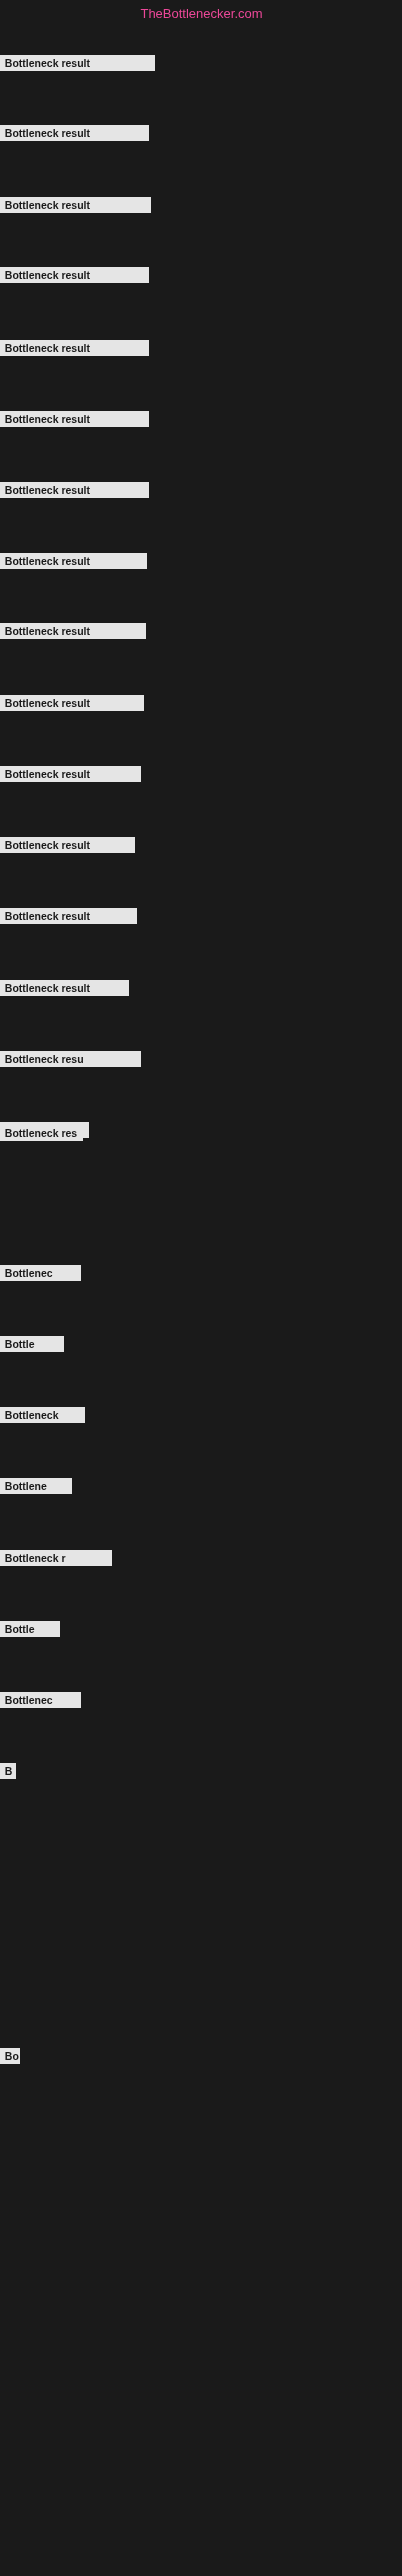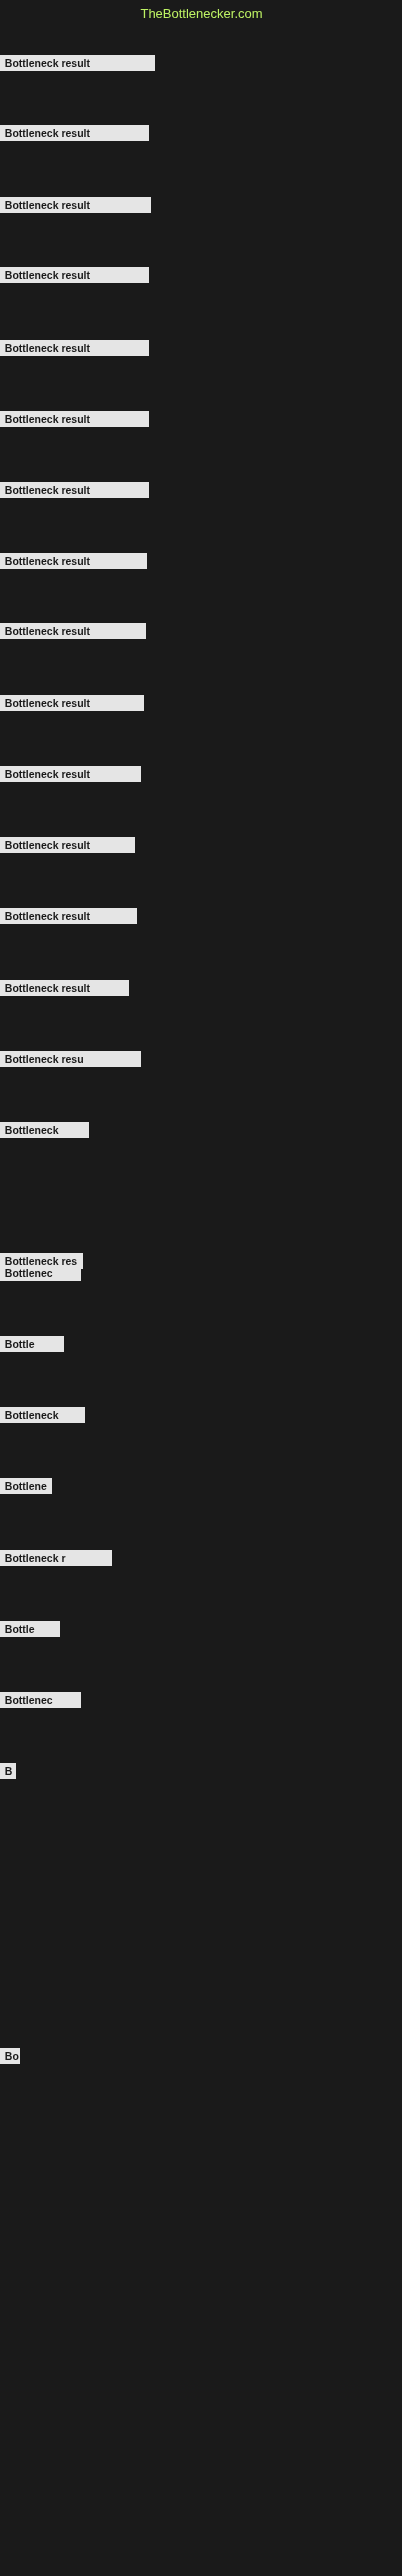--- a/index.html
+++ b/index.html
@@ -11,21 +11,21 @@
     body {
       width: 403px;
       min-height: 2576px;
       background-color: #1a1a1a;
       font-family: Arial, sans-serif;
       position: relative;
     }
 
     .site-title {
       text-align: center;
-      color: #bef264;
+      color: #ec4899;
       font-size: 13px;
       padding: 6.4px 0 3.2px 0;
       font-weight: normal;
     }
 
     .bottleneck-bar {
       display: inline-block;
       background-color: #e5e5e5;
       color: #1a1a1a;
       font-size: 10.5px;
@@ -52,24 +52,24 @@
     <div class="bottleneck-bar" style="top: 457px; width: 149px;">Bottleneck result</div>
     <div class="bottleneck-bar" style="top: 528px; width: 147px;">Bottleneck result</div>
     <div class="bottleneck-bar" style="top: 598px; width: 146px;">Bottleneck result</div>
     <div class="bottleneck-bar" style="top: 670px; width: 144px;">Bottleneck result</div>
     <div class="bottleneck-bar" style="top: 741px; width: 141px;">Bottleneck result</div>
     <div class="bottleneck-bar" style="top: 812px; width: 135px;">Bottleneck result</div>
     <div class="bottleneck-bar" style="top: 883px; width: 137px;">Bottleneck result</div>
     <div class="bottleneck-bar" style="top: 955px; width: 129px;">Bottleneck result</div>
     <div class="bottleneck-bar" style="top: 1026px; width: 141px;">Bottleneck resu</div>
     <div class="bottleneck-bar" style="top: 1097px; width: 89px;">Bottleneck</div>
-    <div class="bottleneck-bar" style="top: 1228px; width: 83px;">Bottleneck res</div>
+    <div class="bottleneck-bar" style="top: 1100px; width: 83px;">Bottleneck res</div>
     <div class="bottleneck-bar" style="top: 1240px; width: 81px;">Bottlenec</div>
     <div class="bottleneck-bar" style="top: 1311px; width: 64px;">Bottle</div>
     <div class="bottleneck-bar" style="top: 1382px; width: 85px;">Bottleneck</div>
-    <div class="bottleneck-bar" style="top: 1453px; width: 52px;">Bottlene</div>
+    <div class="bottleneck-bar" style="top: 1453px; width: 72px;">Bottlene</div>
     <div class="bottleneck-bar" style="top: 1525px; width: 112px;">Bottleneck r</div>
     <div class="bottleneck-bar" style="top: 1596px; width: 60px;">Bottle</div>
     <div class="bottleneck-bar" style="top: 1667px; width: 81px;">Bottlenec</div>
     <div class="bottleneck-bar" style="top: 1738px; width: 16px;">B</div>
     <div class="bottleneck-bar" style="top: 2023px; width: 20px;">Bo</div>
   </div>
 
 
 </body></html>

